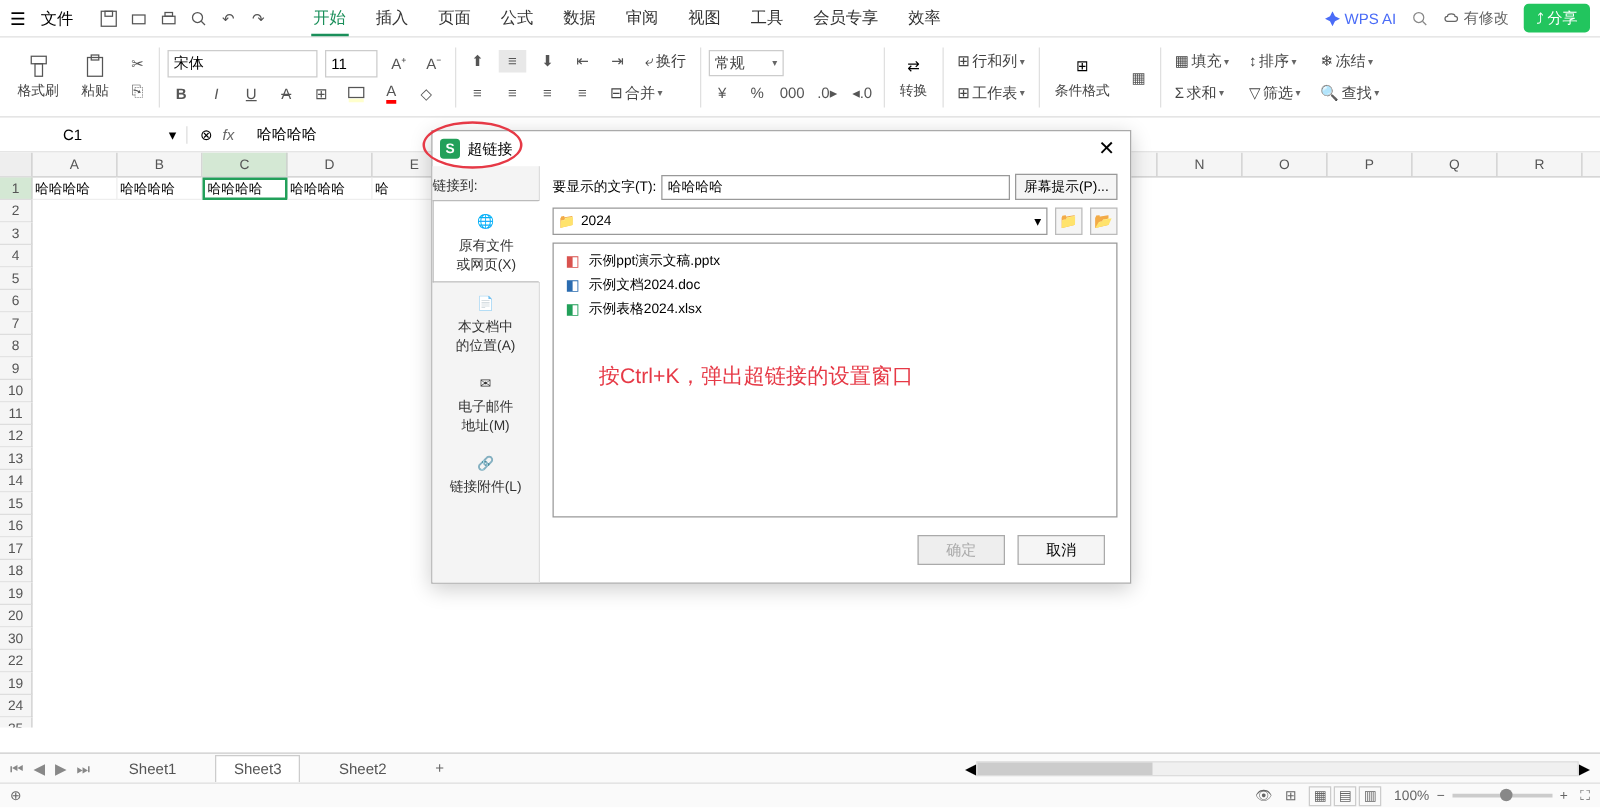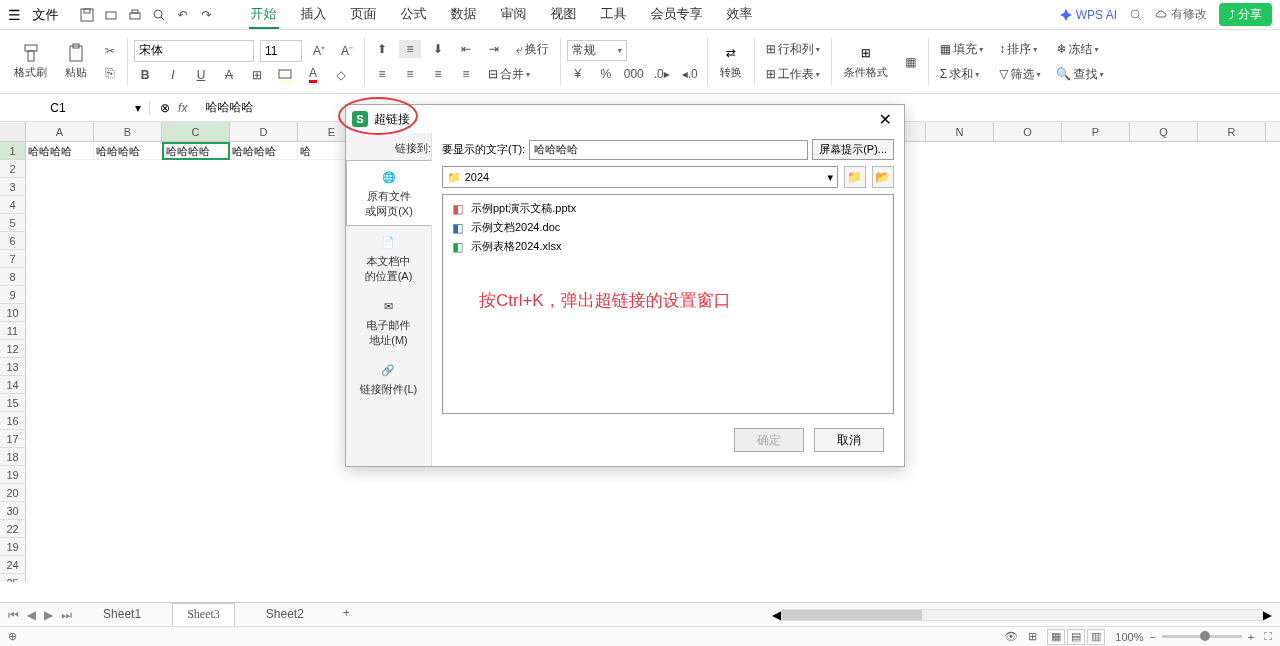--- a/index.html
+++ b/index.html
@@ -58,21 +58,21 @@
     
     
     .dialog { position: absolute; left: 345px; top: 104px; width: 560px; background: #fff; border: 1px solid #aaa; box-shadow: 0 4px 16px rgba(0,0,0,0.2); }
     .dialog-title { display: flex; align-items: center; height: 28px; padding: 0 6px; gap: 6px; }
     .dialog-title-icon { width: 16px; height: 16px; background: #22a05a; color: #fff; border-radius: 3px; display: flex; align-items: center; justify-content: center; font-size: 11px; font-weight: bold; }
     .dialog-title-text { font-size: 12px; }
     .dialog-close { margin-left: auto; font-size: 16px; padding: 0 6px; cursor: pointer; }
     .title-ellipse { position: absolute; left: -8px; top: -8px; width: 80px; height: 38px; border: 2px solid #e63946; border-radius: 50%; pointer-events: none; }
     .dialog-body { display: flex; }
     .link-sidebar { width: 86px; background: #f4f4f4; border-right: 1px solid #ddd; padding: 4px 0 4px 0; }
-    .link-to-label { font-size: 11px; text-align: right; padding: 4px 0; color: #333; }
+    .link-to-label { font-size: 11px; text-align: left; padding: 4px 0; color: #333; }
     .link-item { display: flex; flex-direction: column; align-items: center; padding: 6px 4px; font-size: 11px; color: #333; text-align: center; gap: 2px; }
     .link-item.active { background: #fff; border: 1px solid #bbb; border-right: 1px solid #fff; margin-right: -1px; }
     .link-item-icon { width: 20px; height: 20px; display: flex; align-items: center; justify-content: center; }
     .dialog-main { flex: 1; padding: 6px 10px; display: flex; flex-direction: column; gap: 6px; }
     .display-row { display: flex; align-items: center; gap: 4px; }
     .display-label { font-size: 11px; white-space: nowrap; }
     .display-input { flex: 1; border: 1px solid #999; height: 20px; padding: 0 4px; font-size: 11px; }
     .screentip-btn { border: 1px solid #999; padding: 2px 6px; font-size: 11px; background: #f5f5f5; }
     .folder-row { display: flex; align-items: center; gap: 6px; }
     .folder-select { flex: 1; border: 1px solid #999; height: 22px; display: flex; align-items: center; padding: 0 4px; gap: 4px; font-size: 11px; justify-content: space-between;}
@@ -86,21 +86,21 @@
     .addr-input { flex: 1; border: 2px solid #2b6cb0; height: 22px; padding: 0 4px; }
     .dialog-footer { display: flex; justify-content: flex-end; gap: 10px; padding: 8px 10px; }
     .dlg-btn { width: 70px; height: 24px; border: 1px solid #aaa; background: #f5f5f5; font-size: 12px; }
     .dlg-btn.disabled { color: #aaa; background: #eee; }
     
     
     .sheet-bar { position: absolute; bottom: 20px; left: 0; right: 0; height: 24px; border-top: 1px solid #ccc; display: flex; align-items: center; padding: 0 8px; gap: 4px; background: #fafafa; }
     .sheet-nav { display: flex; gap: 8px; color: #888; }
     .sheet-tabs { display: flex; gap: 16px; margin-left: 12px; }
     .sheet-tab { padding: 3px 14px; font-size: 12px; color: #555; border: 1px solid transparent; }
-    .sheet-tab.active { background: #fff; border: 1px solid #ccc; border-bottom: 1px solid #fff; font-weight: 500; font-family: Liberation Serif, serif; }
+    .sheet-tab.active { background: #fff; border: 1px solid #ccc; border-bottom: 1px solid #fff; font-weight: 500; }
     .add-sheet { padding: 3px 8px; color: #666; }
     .h-scroll { margin-left: auto; width: 500px; height: 14px; display: flex; align-items: center; }
     .scroll-track { flex: 1; height: 12px; background: #f0f0f0; border: 1px solid #ddd; position: relative; }
     .scroll-thumb { position: absolute; left: 0; width: 140px; height: 100%; background: #ccc; }
     
     
     .status-bar { position: absolute; bottom: 0; left: 0; right: 0; height: 20px; border-top: 1px solid #ddd; display: flex; align-items: center; padding: 0 8px; gap: 10px; background: #fafafa; font-size: 11px; color: #666; }
     .status-right { margin-left: auto; display: flex; align-items: center; gap: 10px; }
     .view-btns { display: flex; gap: 2px; }
     .view-btn { width: 18px; height: 16px; border: 1px solid #ccc; display: flex; align-items: center; justify-content: center; }

